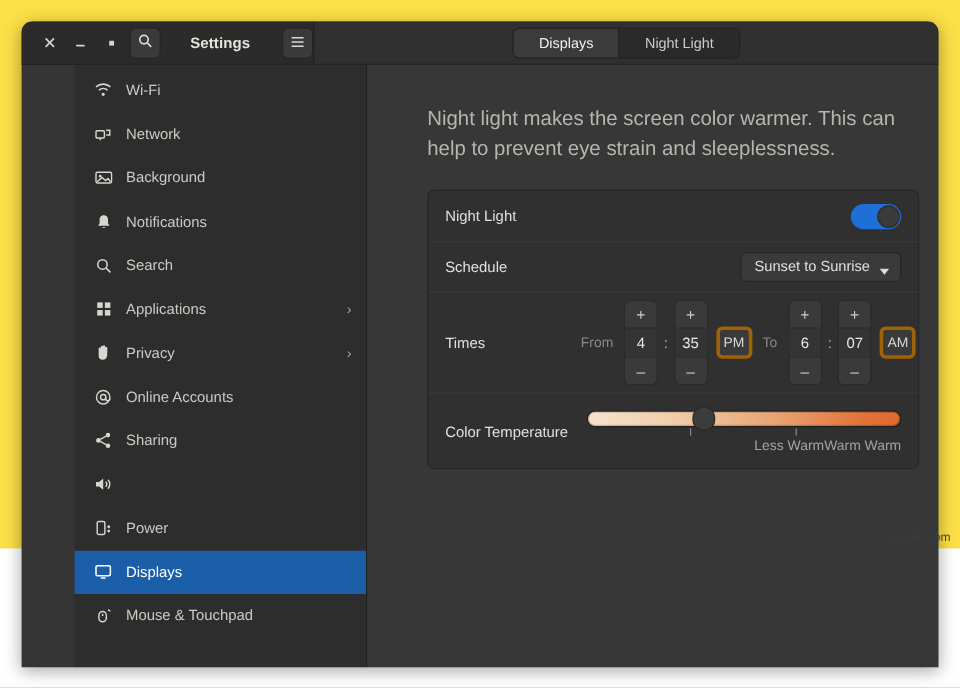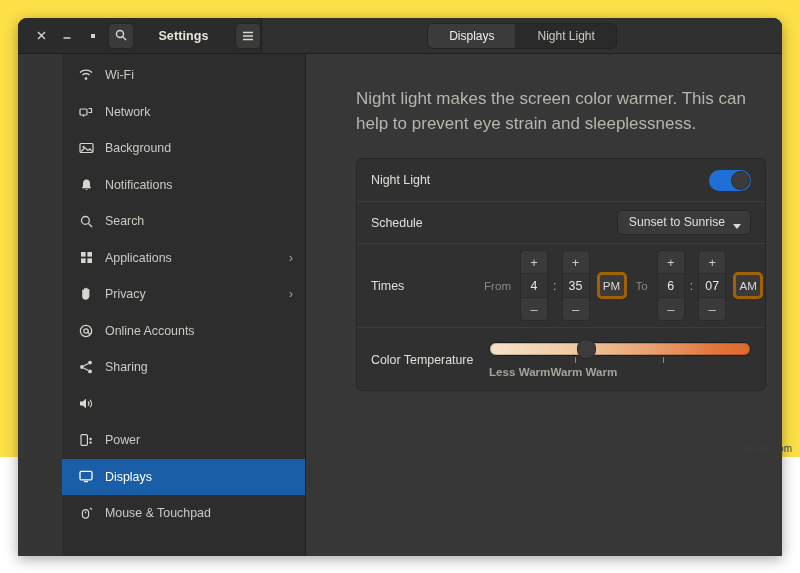--- a/index.html
+++ b/index.html
@@ -312,25 +312,24 @@
   .tick {
     position: absolute;
     top: 1px;
     width: 1px; height: 6px;
     background: #8d8984;
   }
   .tick.t1 { left: 33%; }
   .tick.t2 { left: 66.5%; }
   .scale-labels {
     display: flex;
-    justify-content: flex-start;
+    justify-content: flex-end;
     font-size: 11.6px;
     color: #a6a29c;
     margin-top: 1px;
-    font-weight: bold;
   }
 
   
   .watermark {
     position: absolute;
     right: 8px; bottom: 3px;
     font-size: 10px;
     color: #3d3d3d;
     font-family: "Liberation Sans", sans-serif;
   }

